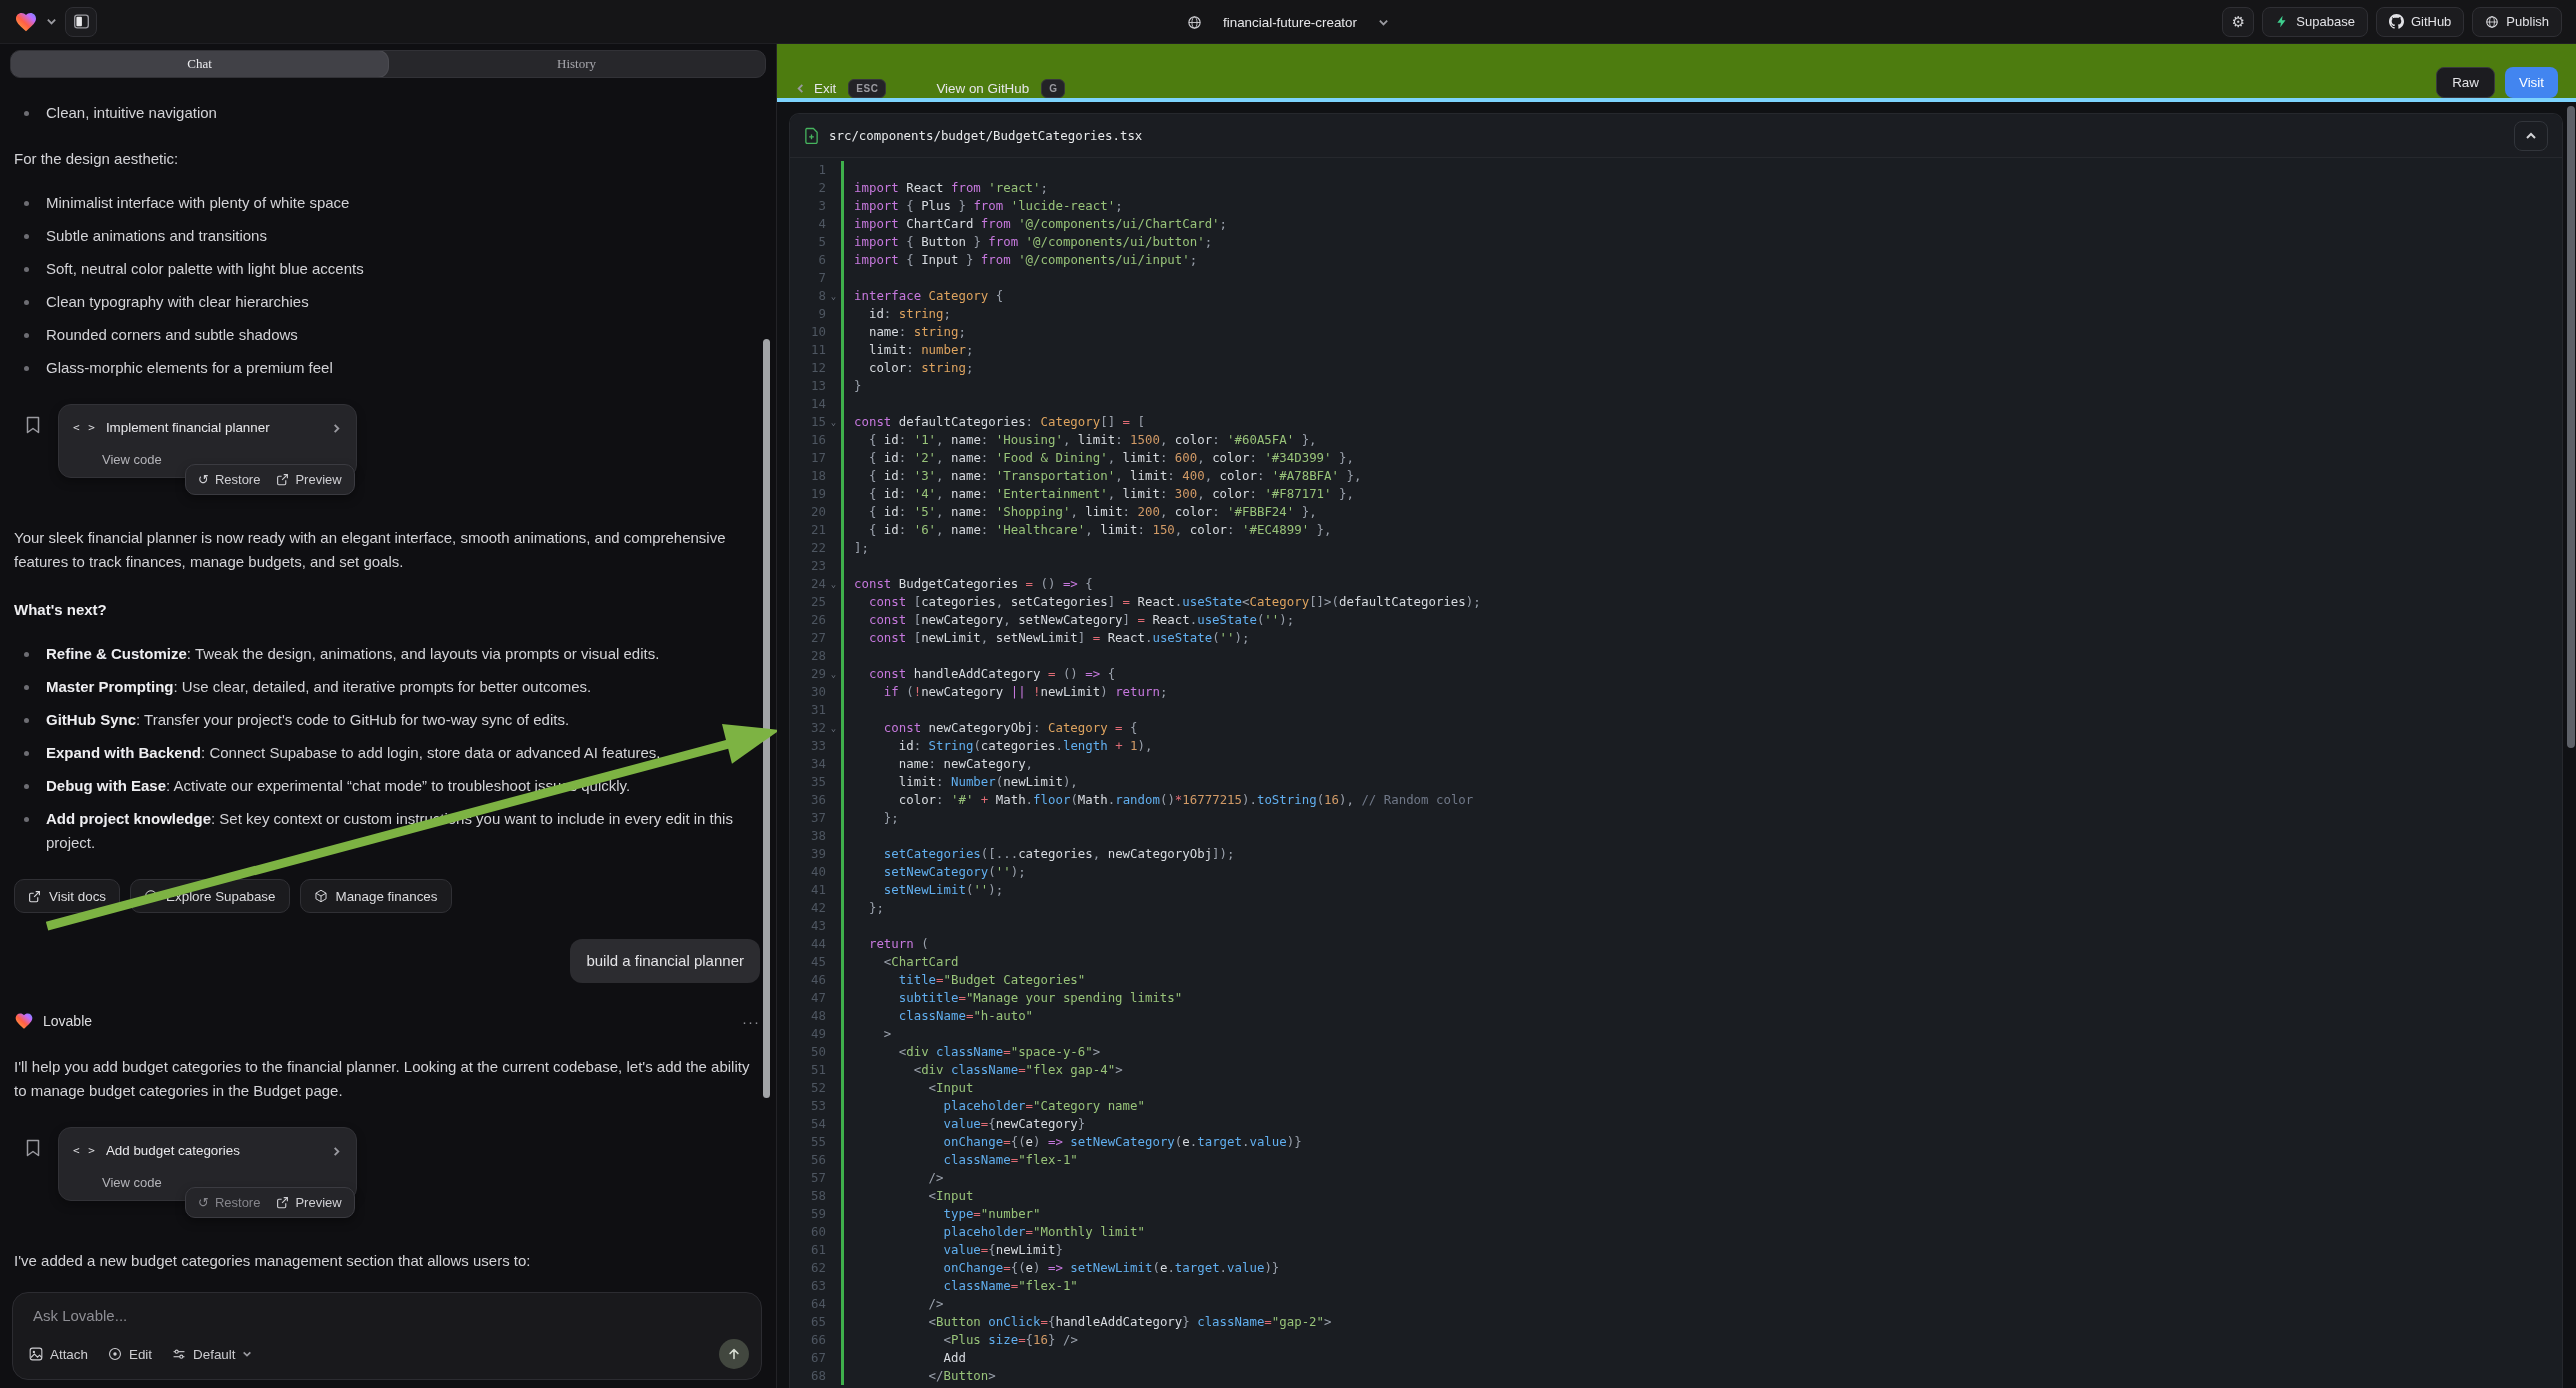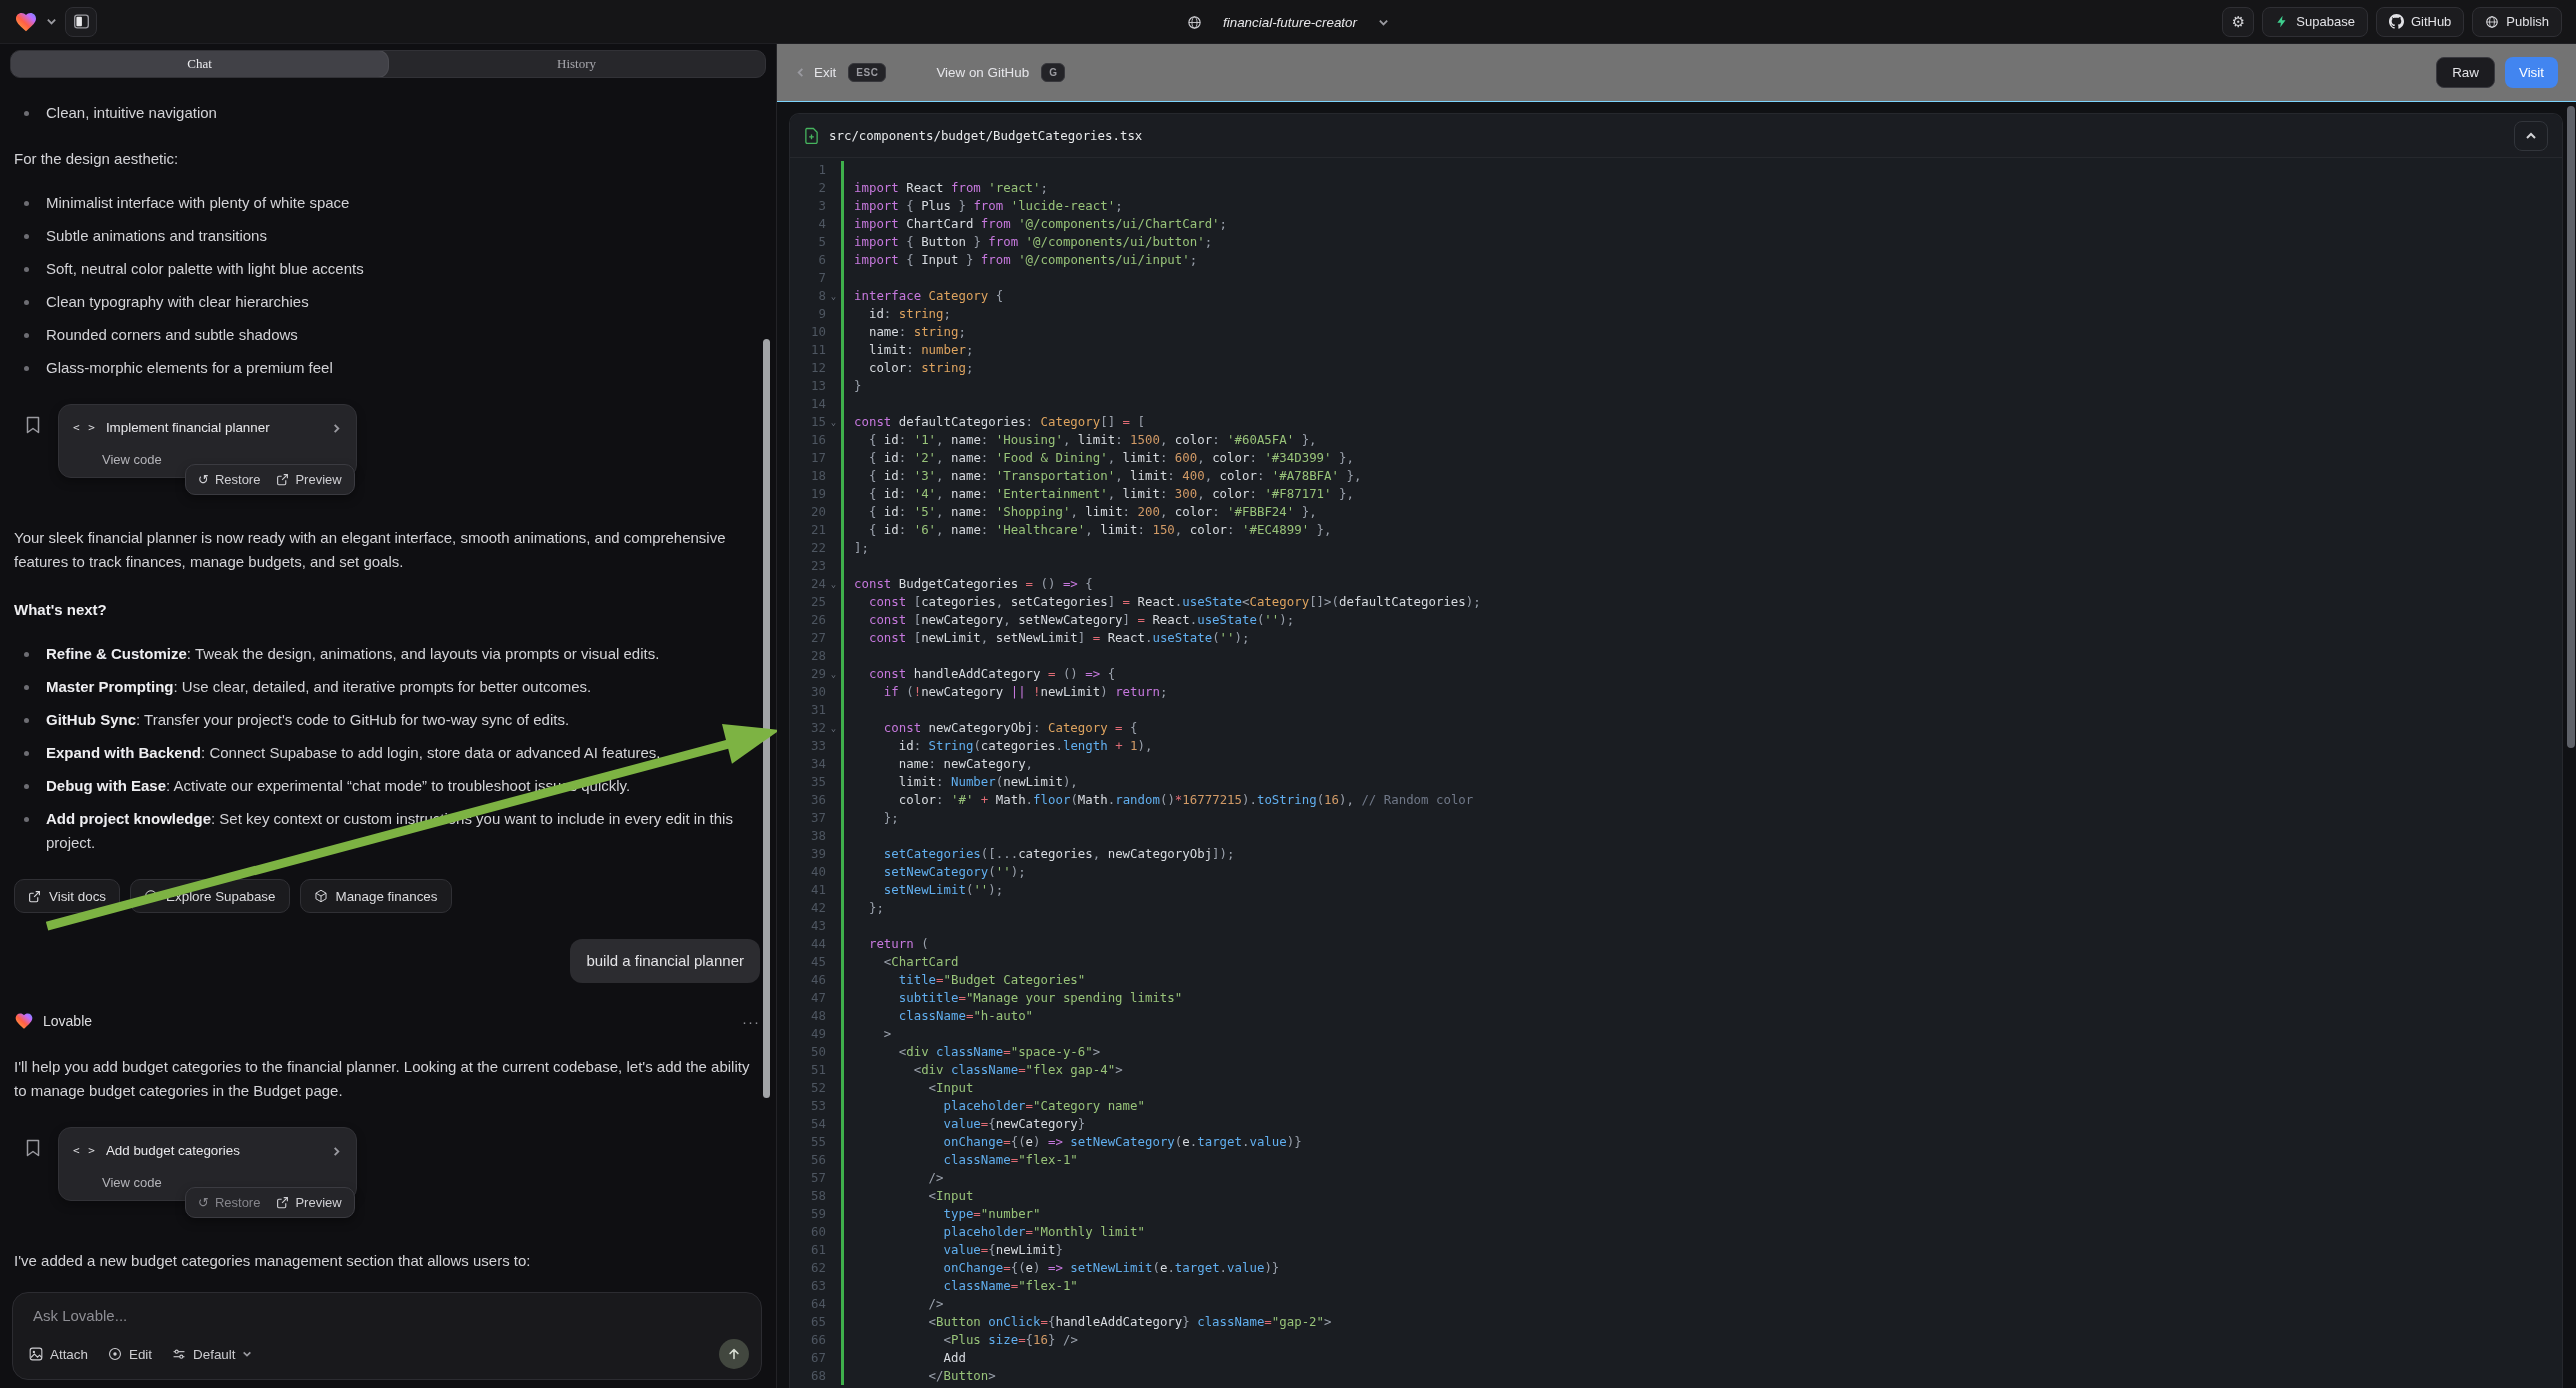--- a/index.html
+++ b/index.html
@@ -7,21 +7,21 @@
     font-family:"Liberation Sans","DejaVu Sans",sans-serif; }
   .app { position:relative; width:2576px; height:1388px; color:#d6d6da; }
 
   
   .topbar { position:absolute; top:0; left:0; right:0; height:44px; background:#151517;
     border-bottom:1px solid #1f1f23; display:flex; align-items:center; padding:0 14px; z-index:5; }
   .tb-left { display:flex; align-items:center; gap:8px; }
   .tb-center { position:absolute; left:0; right:0; top:0; height:44px; display:flex;
     align-items:center; justify-content:center; gap:7px; pointer-events:none; }
   .tb-center .proj { display:flex; align-items:center; gap:21px; pointer-events:auto; cursor:pointer;
-    color:#e7e7ea; font-size:13.4px;font-style:italic; }
+    color:#e7e7ea; font-size:13.4px; }
   .tb-right { margin-left:auto; display:flex; align-items:center; gap:8px; z-index:2; }
   .icon-btn { width:32px; height:30px; border:1px solid #2f2f34; background:#1c1c1f; border-radius:8px;
     display:flex; align-items:center; justify-content:center; color:#d3d3d7; cursor:pointer; }
   .tb-btn { height:30px; border:1px solid #2f2f34; background:#1c1c1f; border-radius:8px; color:#e2e2e6;
     display:flex; align-items:center; gap:7px; padding:0 12px; font-size:13px; cursor:pointer; }
   .gear-glyph { font-size:15px; line-height:1; }
   .chev { stroke:#9a9aa0; stroke-width:2; fill:none; }
 
   
   .main { position:absolute; top:44px; left:0; right:0; bottom:0; display:flex; }
@@ -85,22 +85,22 @@
     border:1px solid #2c2c31; border-radius:16px; padding:14px 16px 10px 20px; }
   .composer-placeholder { color:#8e8e94; font-size:15px; cursor:text; }
   .composer-row { position:absolute; left:16px; right:12px; bottom:10px; display:flex; align-items:center;
     gap:20px; }
   .comp-btn { display:flex; align-items:center; gap:7px; background:none; border:none; color:#cdcdd1;
     font-size:13.4px; cursor:pointer; font-family:inherit; }
   .send-btn { margin-left:auto; width:30px; height:30px; border-radius:50%; background:#42473f;
     border:none; display:flex; align-items:center; justify-content:center; cursor:pointer; }
 
   
-  .cp-header { height:58px; border-bottom:1px solid #7dd3fc; display:flex; align-items:center;
-    padding:0 18px; background:#737373; }
+  .cp-header { height:58px; border-bottom:4px solid #7dd3fc; display:flex; align-items:flex-end;
+    padding:0 18px; background:#4d7c0f; }
   .cp-left { display:flex; align-items:center; gap:12px; }
   .hdr-btn { display:flex; align-items:center; gap:8px; background:none; border:none; color:#e6e6ea;
     font-size:13.4px; cursor:pointer; font-family:inherit; }
   .kbd { border:1px solid #37373c; background:#232327; color:#9c9ca2; font-size:10px; border-radius:6px;
     padding:3px 7px; font-weight:bold; letter-spacing:0.5px; }
   .gap26 { width:26px; }
   .cp-right { margin-left:auto; display:flex; gap:10px; }
   .raw-btn { height:31px; padding:0 15px; background:#1c1c20; border:1px solid #38383e; border-radius:8px;
     color:#e3e3e7; font-size:13.4px; cursor:pointer; font-family:inherit; }
   .diff-btn { height:31px; padding:0 14px; background:#4285f0; border:none; border-radius:8px;

